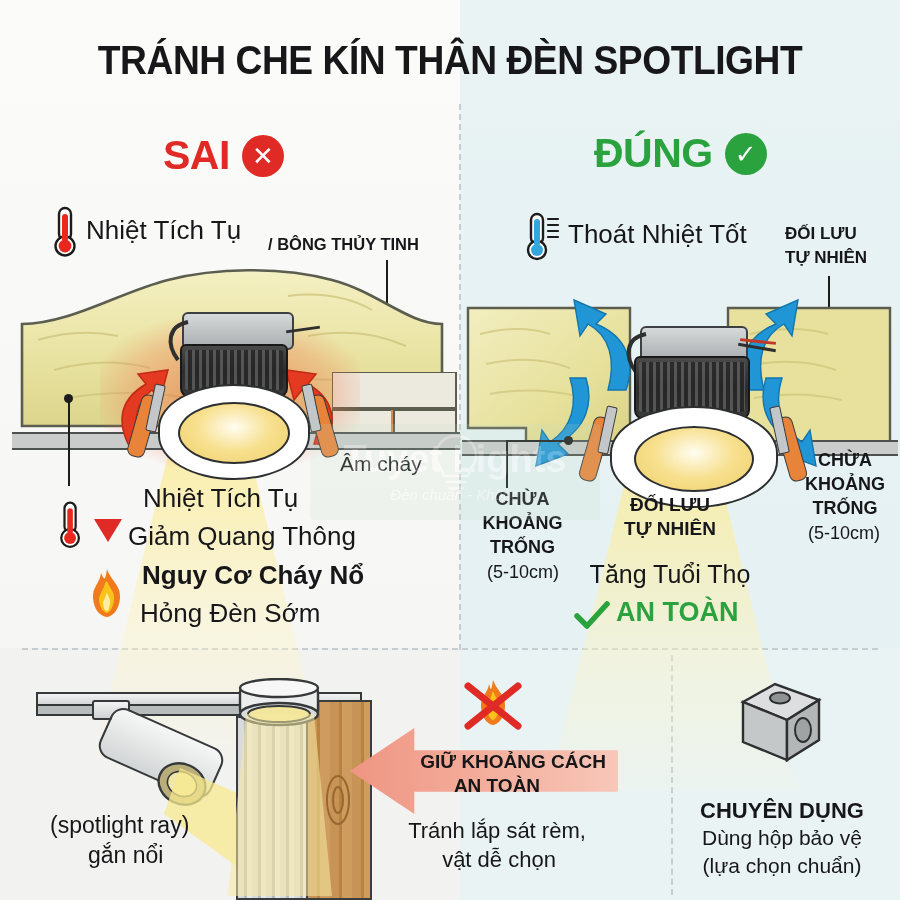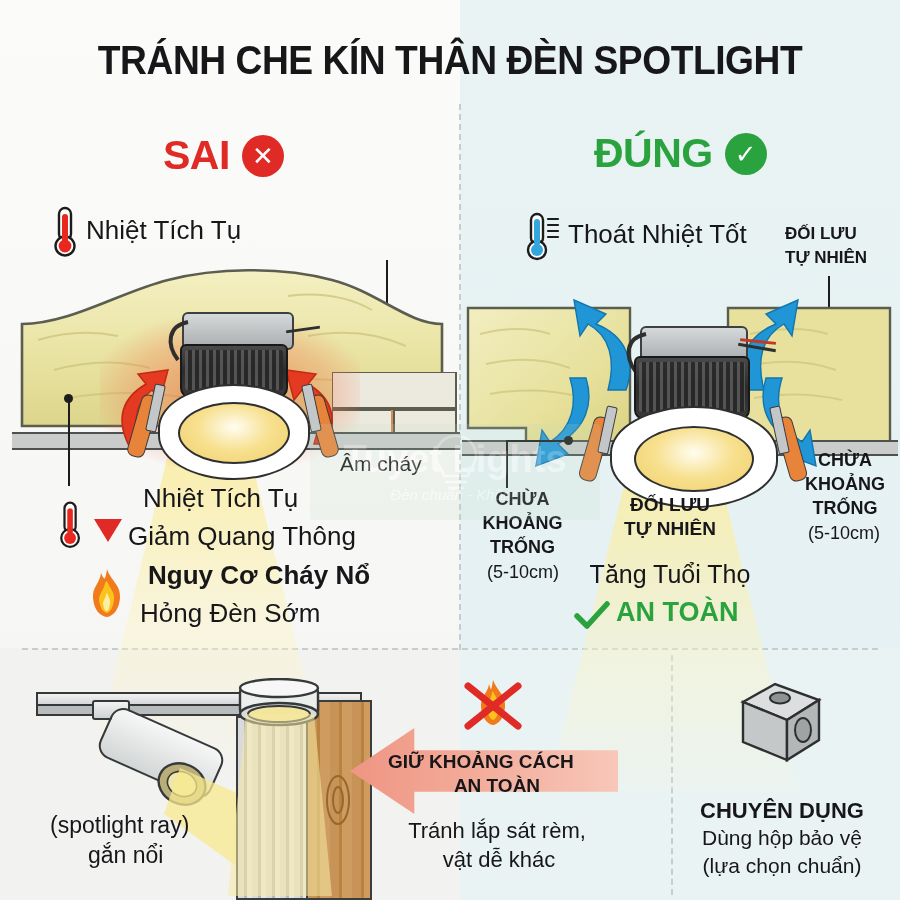--- a/index.html
+++ b/index.html
@@ -146,20 +146,21 @@
   </div>
 
   <svg class="lbl" style="left:52px;top:206px;" width="28" height="52" viewBox="0 0 28 52">
     <rect x="7" y="2" width="12" height="32" rx="6" fill="#fff" stroke="#1c1c1c" stroke-width="2.4"></rect>
     <circle cx="13" cy="40" r="9.5" fill="#fff" stroke="#1c1c1c" stroke-width="2.4"></circle>
     <rect x="10" y="8" width="6" height="28" rx="3" fill="#e8281f"></rect>
     <circle cx="13" cy="40" r="6.4" fill="#e8281f"></circle>
   </svg>
   <div class="lbl reg" style="left:86px;top:215px;font-size:26px;">Nhiệt Tích Tụ</div>
 
+  <div class="lbl cap" style="left:268px;top:234px;font-size:16.5px;line-height:1.25;width:180px;">/ BÔNG THỦY TINH</div>
   <div class="leader" style="left:386px;top:260px;width:2px;height:60px;"></div>
   <div class="dot" style="left:382px;top:318px;"></div>
 
   <div class="ill-left">
 
     <div class="cone" style="left:72px;top:128px;width:230px;height:340px;">
       <div class="cone-inner"></div>
     </div>
 
     <svg style="position:absolute;left:-14px;top:-24px;" width="448" height="190" viewBox="0 0 448 190">
@@ -235,21 +236,21 @@
     <polygon points="2,3 30,3 16,26" fill="#e02a26"></polygon>
   </svg>
   <div class="lbl reg" style="left:143px;top:483px;font-size:26px;">Nhiệt Tích Tụ</div>
   <div class="lbl reg" style="left:128px;top:521px;font-size:26px;">Giảm Quang Thông</div>
 
   <svg class="lbl" style="left:86px;top:567px;" width="42" height="52" viewBox="0 0 42 52">
     <path d="M21,2 C25,14 35,18 34,31 C33,43 27,49 21,50 C14,49 8,43 7,31 C6,20 14,16 15,6 C18,12 19,16 21,2 Z" fill="#f07a1c"></path>
     <path d="M21,14 C24,22 29,25 28,33 C27,41 24,45 21,46 C17,45 14,41 13,33 C13,26 18,23 19,16 Z" fill="#fbc21b"></path>
     <path d="M21,26 C23,31 25,33 24,37 C23,42 22,44 21,44 C19,44 18,42 17,37 C17,33 20,31 20,27 Z" fill="#fdeea4"></path>
   </svg>
-  <div class="lbl bold" style="left:148px;top:560px;font-size:26px;">Nguy Cơ Cháy Nổ</div>
+  <div class="lbl bold" style="left:142px;top:560px;font-size:26px;">Nguy Cơ Cháy Nổ</div>
   <div class="lbl reg" style="left:140px;top:598px;font-size:26px;">Hỏng Đèn Sớm</div>
 
   <svg class="lbl" style="left:524px;top:212px;" width="42" height="50" viewBox="0 0 42 50">
     <rect x="7" y="2" width="12" height="30" rx="6" fill="#fff" stroke="#1c1c1c" stroke-width="2.4"></rect>
     <circle cx="13" cy="38" r="9" fill="#fff" stroke="#1c1c1c" stroke-width="2.4"></circle>
     <rect x="10" y="7" width="6" height="27" rx="3" fill="#33a7dd"></rect>
     <circle cx="13" cy="38" r="6" fill="#33a7dd"></circle>
     <g stroke="#1c1c1c" stroke-width="2.2" stroke-linecap="round">
       <line x1="24" y1="7" x2="34" y2="7"></line>
         <line x1="24" y1="13" x2="34" y2="13"></line>
@@ -401,25 +402,25 @@
     </g>
     <g stroke="#e02a26" stroke-width="7" stroke-linecap="round">
       <line x1="8" y1="8" x2="58" y2="48"></line>
       <line x1="58" y1="8" x2="8" y2="48"></line>
     </g>
   </svg>
 
   <div class="big-arrow">
     <div class="big-arrow-shape"></div>
   </div>
-  <div class="big-arrow-txt" style="left:388px;top:751px;width:218px;text-align:left;font-weight:bold;font-size:19px;color:#17171a;position:absolute;">GIỮ KHOẢNG CÁCH</div>
+  <div class="big-arrow-txt" style="left:388px;top:751px;width:218px;text-align:right;font-weight:bold;font-size:19px;color:#17171a;position:absolute;">GIỮ KHOẢNG CÁCH</div>
   <div style="left:388px;top:775px;width:218px;text-align:center;font-weight:bold;font-size:19px;color:#17171a;position:absolute;">AN TOÀN</div>
 
   <div class="lbl reg c" style="left:372px;top:818px;width:250px;font-size:22px;">Tránh lắp sát rèm,</div>
-  <div class="lbl reg c" style="left:374px;top:847px;width:250px;font-size:22px;">vật dễ khác</div>
+  <div class="lbl reg c" style="left:374px;top:847px;width:250px;font-size:22px;">vật dễ chọn</div>
 
   <svg style="position:absolute;left:735px;top:680px;" width="92" height="86" viewBox="0 0 92 86">
     <polygon points="8,22 40,4 84,20 52,40" fill="#dcdedf" stroke="#2d2f31" stroke-width="2.4"></polygon>
     <polygon points="8,22 52,40 52,80 8,62" fill="#c5c8c9" stroke="#2d2f31" stroke-width="2.4"></polygon>
     <polygon points="52,40 84,20 84,60 52,80" fill="#b4b7b8" stroke="#2d2f31" stroke-width="2.4"></polygon>
     <ellipse cx="45" cy="18" rx="10" ry="5.5" fill="#8f9293" stroke="#2d2f31" stroke-width="2"></ellipse>
     <ellipse cx="68" cy="50" rx="8" ry="12" fill="#a0a3a4" stroke="#2d2f31" stroke-width="2"></ellipse>
   </svg>
   <div class="lbl cap c" style="left:676px;top:798px;width:212px;font-size:22px;">CHUYÊN DỤNG</div>
   <div class="lbl reg c" style="left:670px;top:826px;width:224px;font-size:21px;">Dùng hộp bảo vệ</div>

